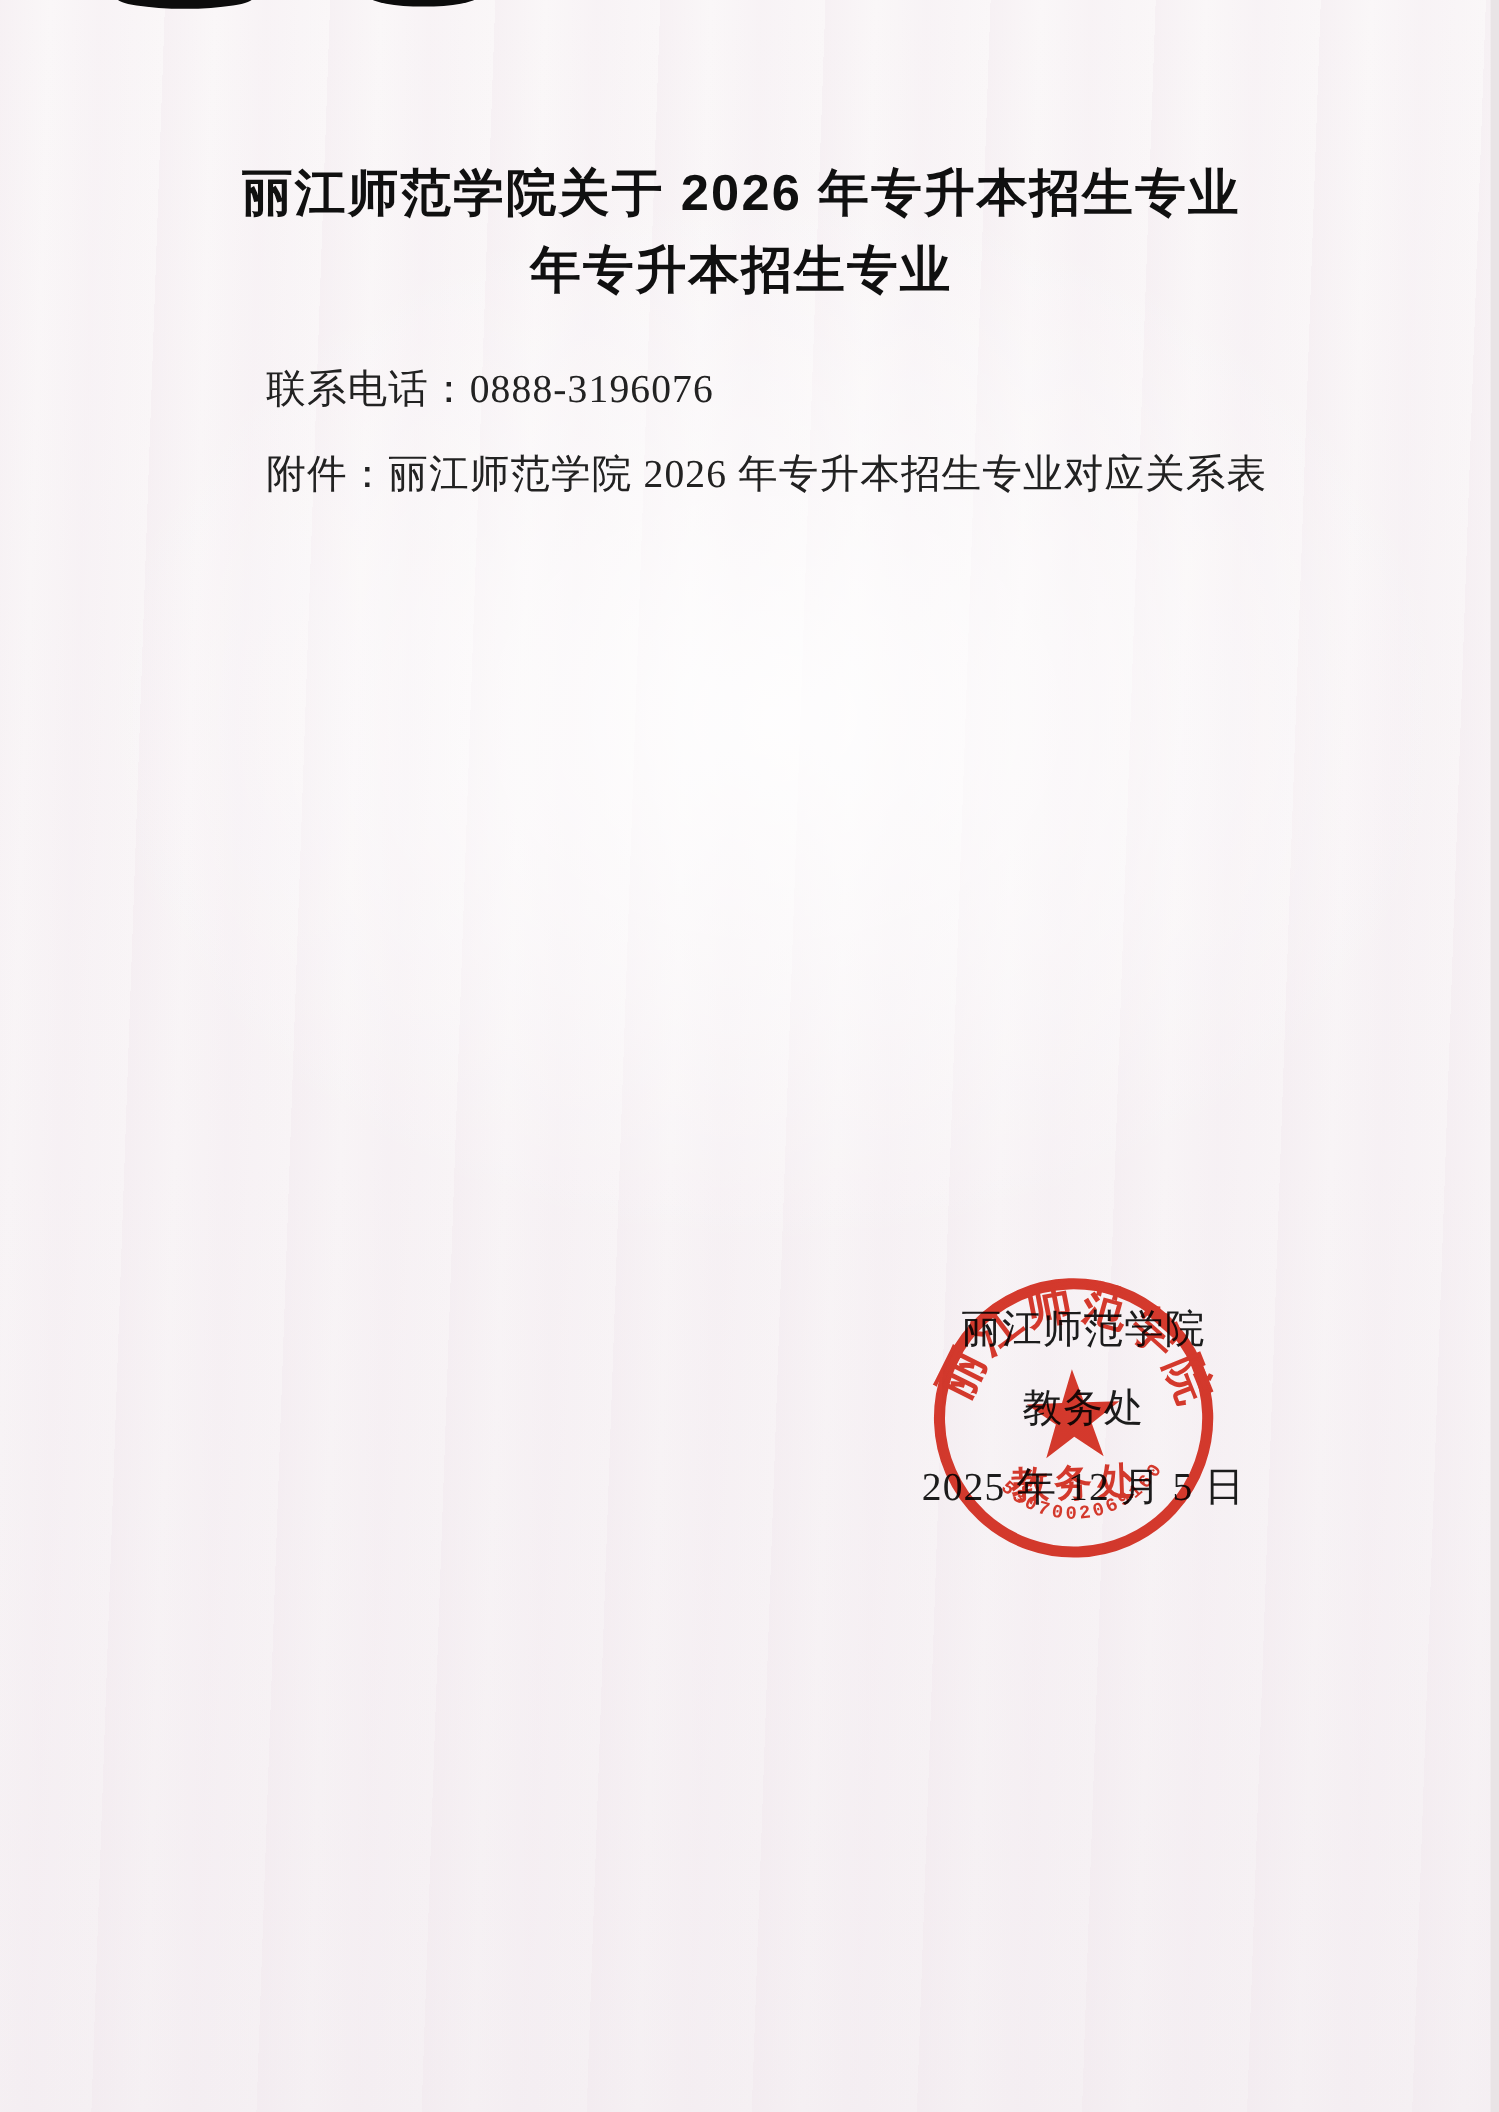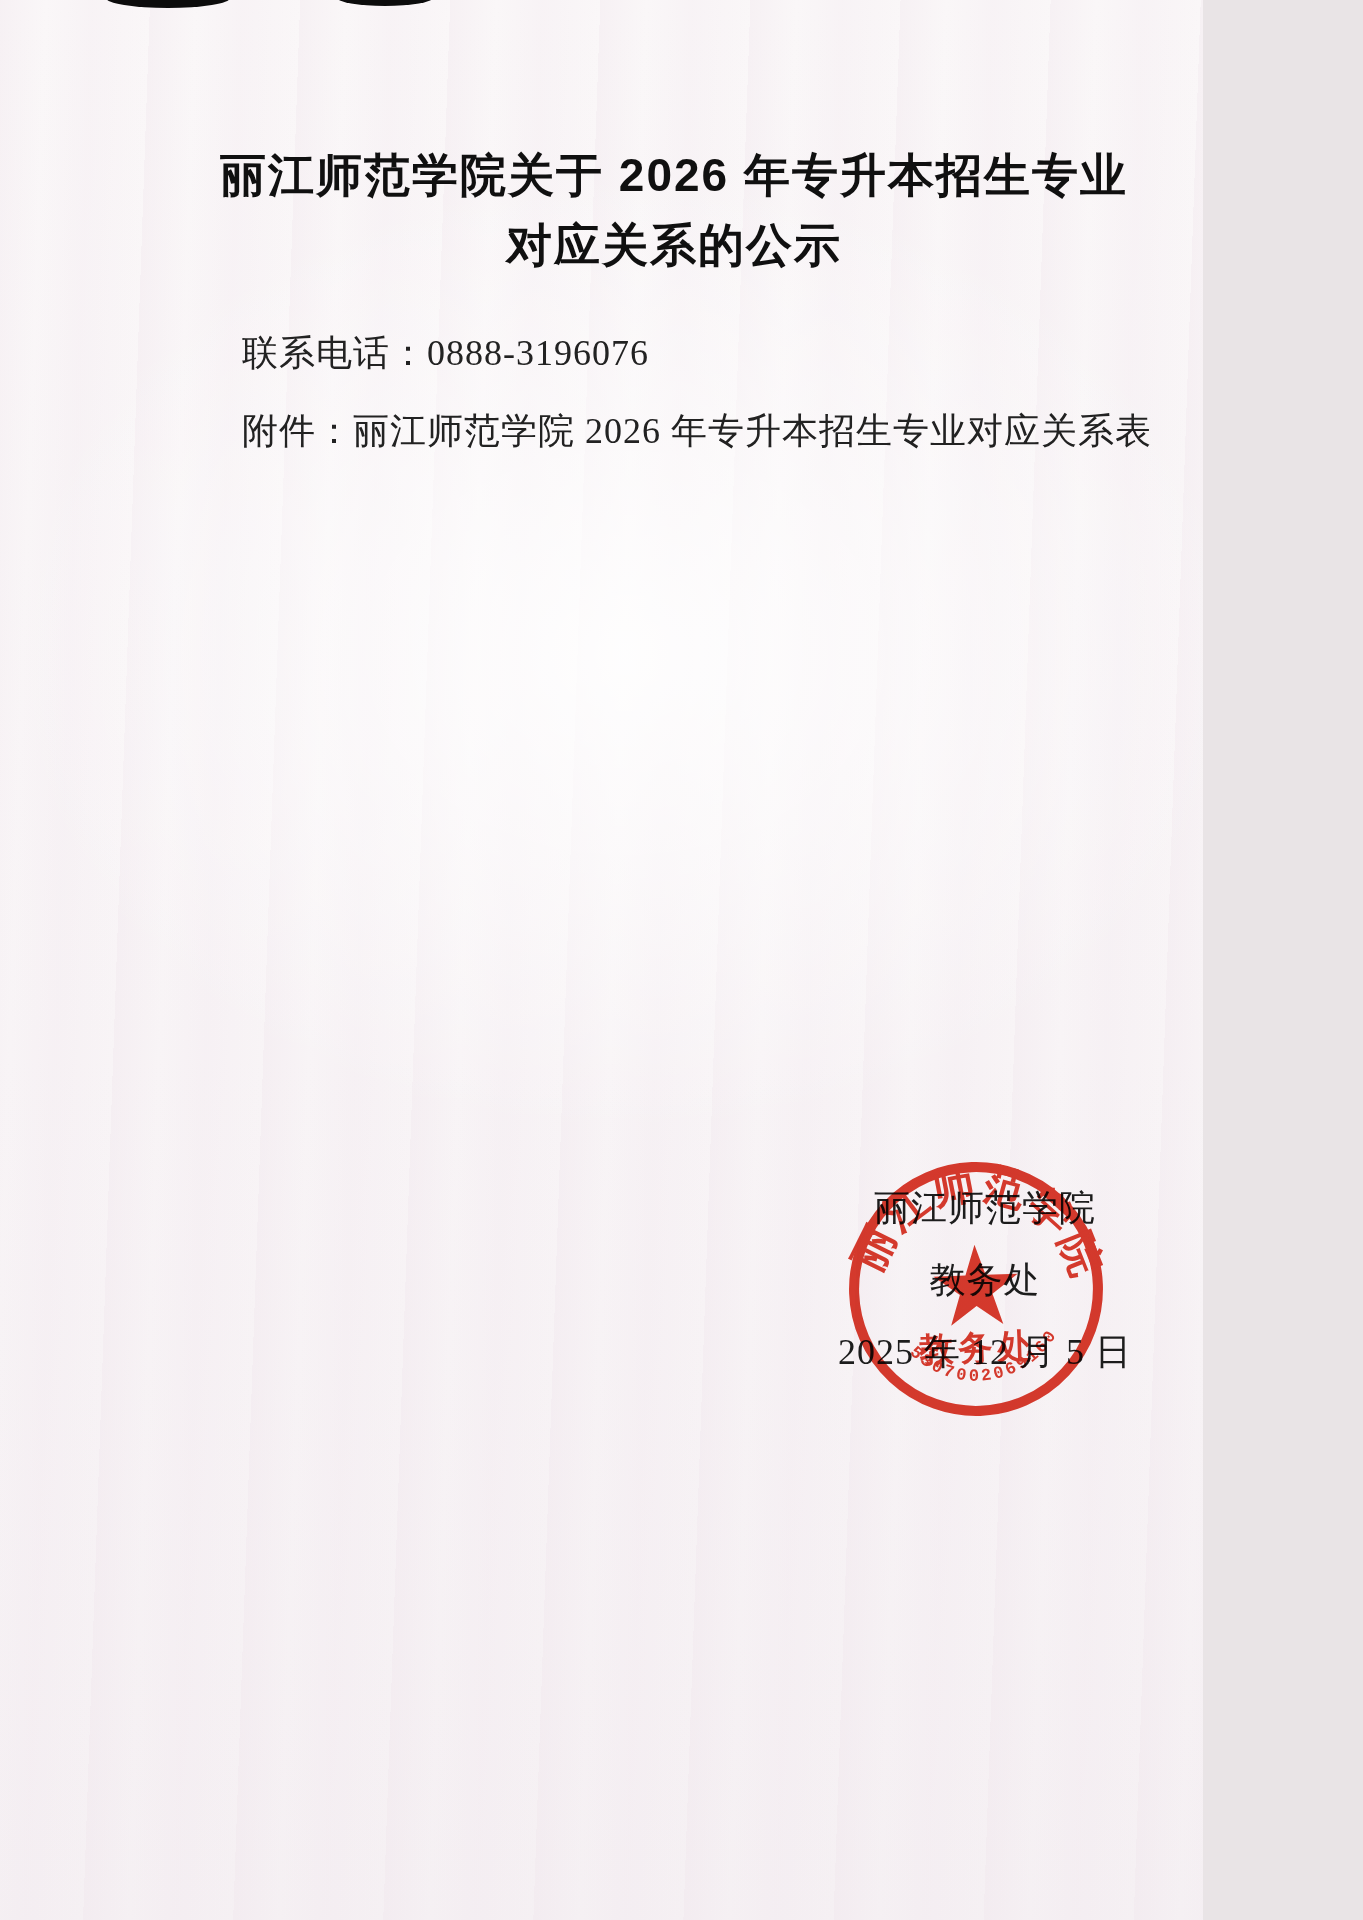--- a/index.html
+++ b/index.html
@@ -2,21 +2,21 @@
 <html><head>
 <meta charset="utf-8">
 <style>
   html,body{margin:0;padding:0;}
   body{
     width:1363px;height:1920px;
     background:#e9e4e6;
     font-family:"Liberation Serif","DejaVu Serif",serif;
   }
   .page{
-    position:relative;width:1203px;height:1920px;overflow:hidden;
+    position:relative;width:1355px;height:1920px;overflow:hidden;
     background:
       radial-gradient(ellipse 900px 700px at 52% 34%, rgba(255,255,255,.85) 0%, rgba(255,255,255,0) 70%),
       repeating-linear-gradient(92deg,
         rgba(238,226,234,.30) 0px, rgba(255,255,255,.0) 46px,
         rgba(241,231,238,.26) 92px, rgba(255,255,255,.0) 150px),
       linear-gradient(180deg,#faf7f8 0%,#f8f4f6 55%,#f5f0f3 100%);
   }
   
   .scan-artifact{position:absolute;background:#0c0c0c;}
   .scan-artifact.a1{left:106px;top:-12px;width:124px;height:20px;border-radius:50%;}
@@ -65,21 +65,21 @@
 <body>
 
 <div class="page">
 
   <div class="scan-artifact a1"></div>
   <div class="scan-artifact a2"></div>
 
   <div class="doc">
     <h1 class="title">
       <span class="tl">丽江师范学院关于 2026 年专升本招生专业</span>
-      <span class="tl">对应关系的公示</span>
+      <span class="tl">年专升本招生专业</span>
     </h1>
     <p class="body-para para-contact">联系电话：0888-3196076</p>
     <p class="body-para para-attachment">附件：丽江师范学院 2026 年专升本招生专业对应关系表</p>
   </div>
 
   <div class="signature">
     <div class="sig-line">丽江师范学院</div>
     <div class="sig-line">教务处</div>
     <div class="sig-line">2025 年 12 月 5 日</div>
   </div>

